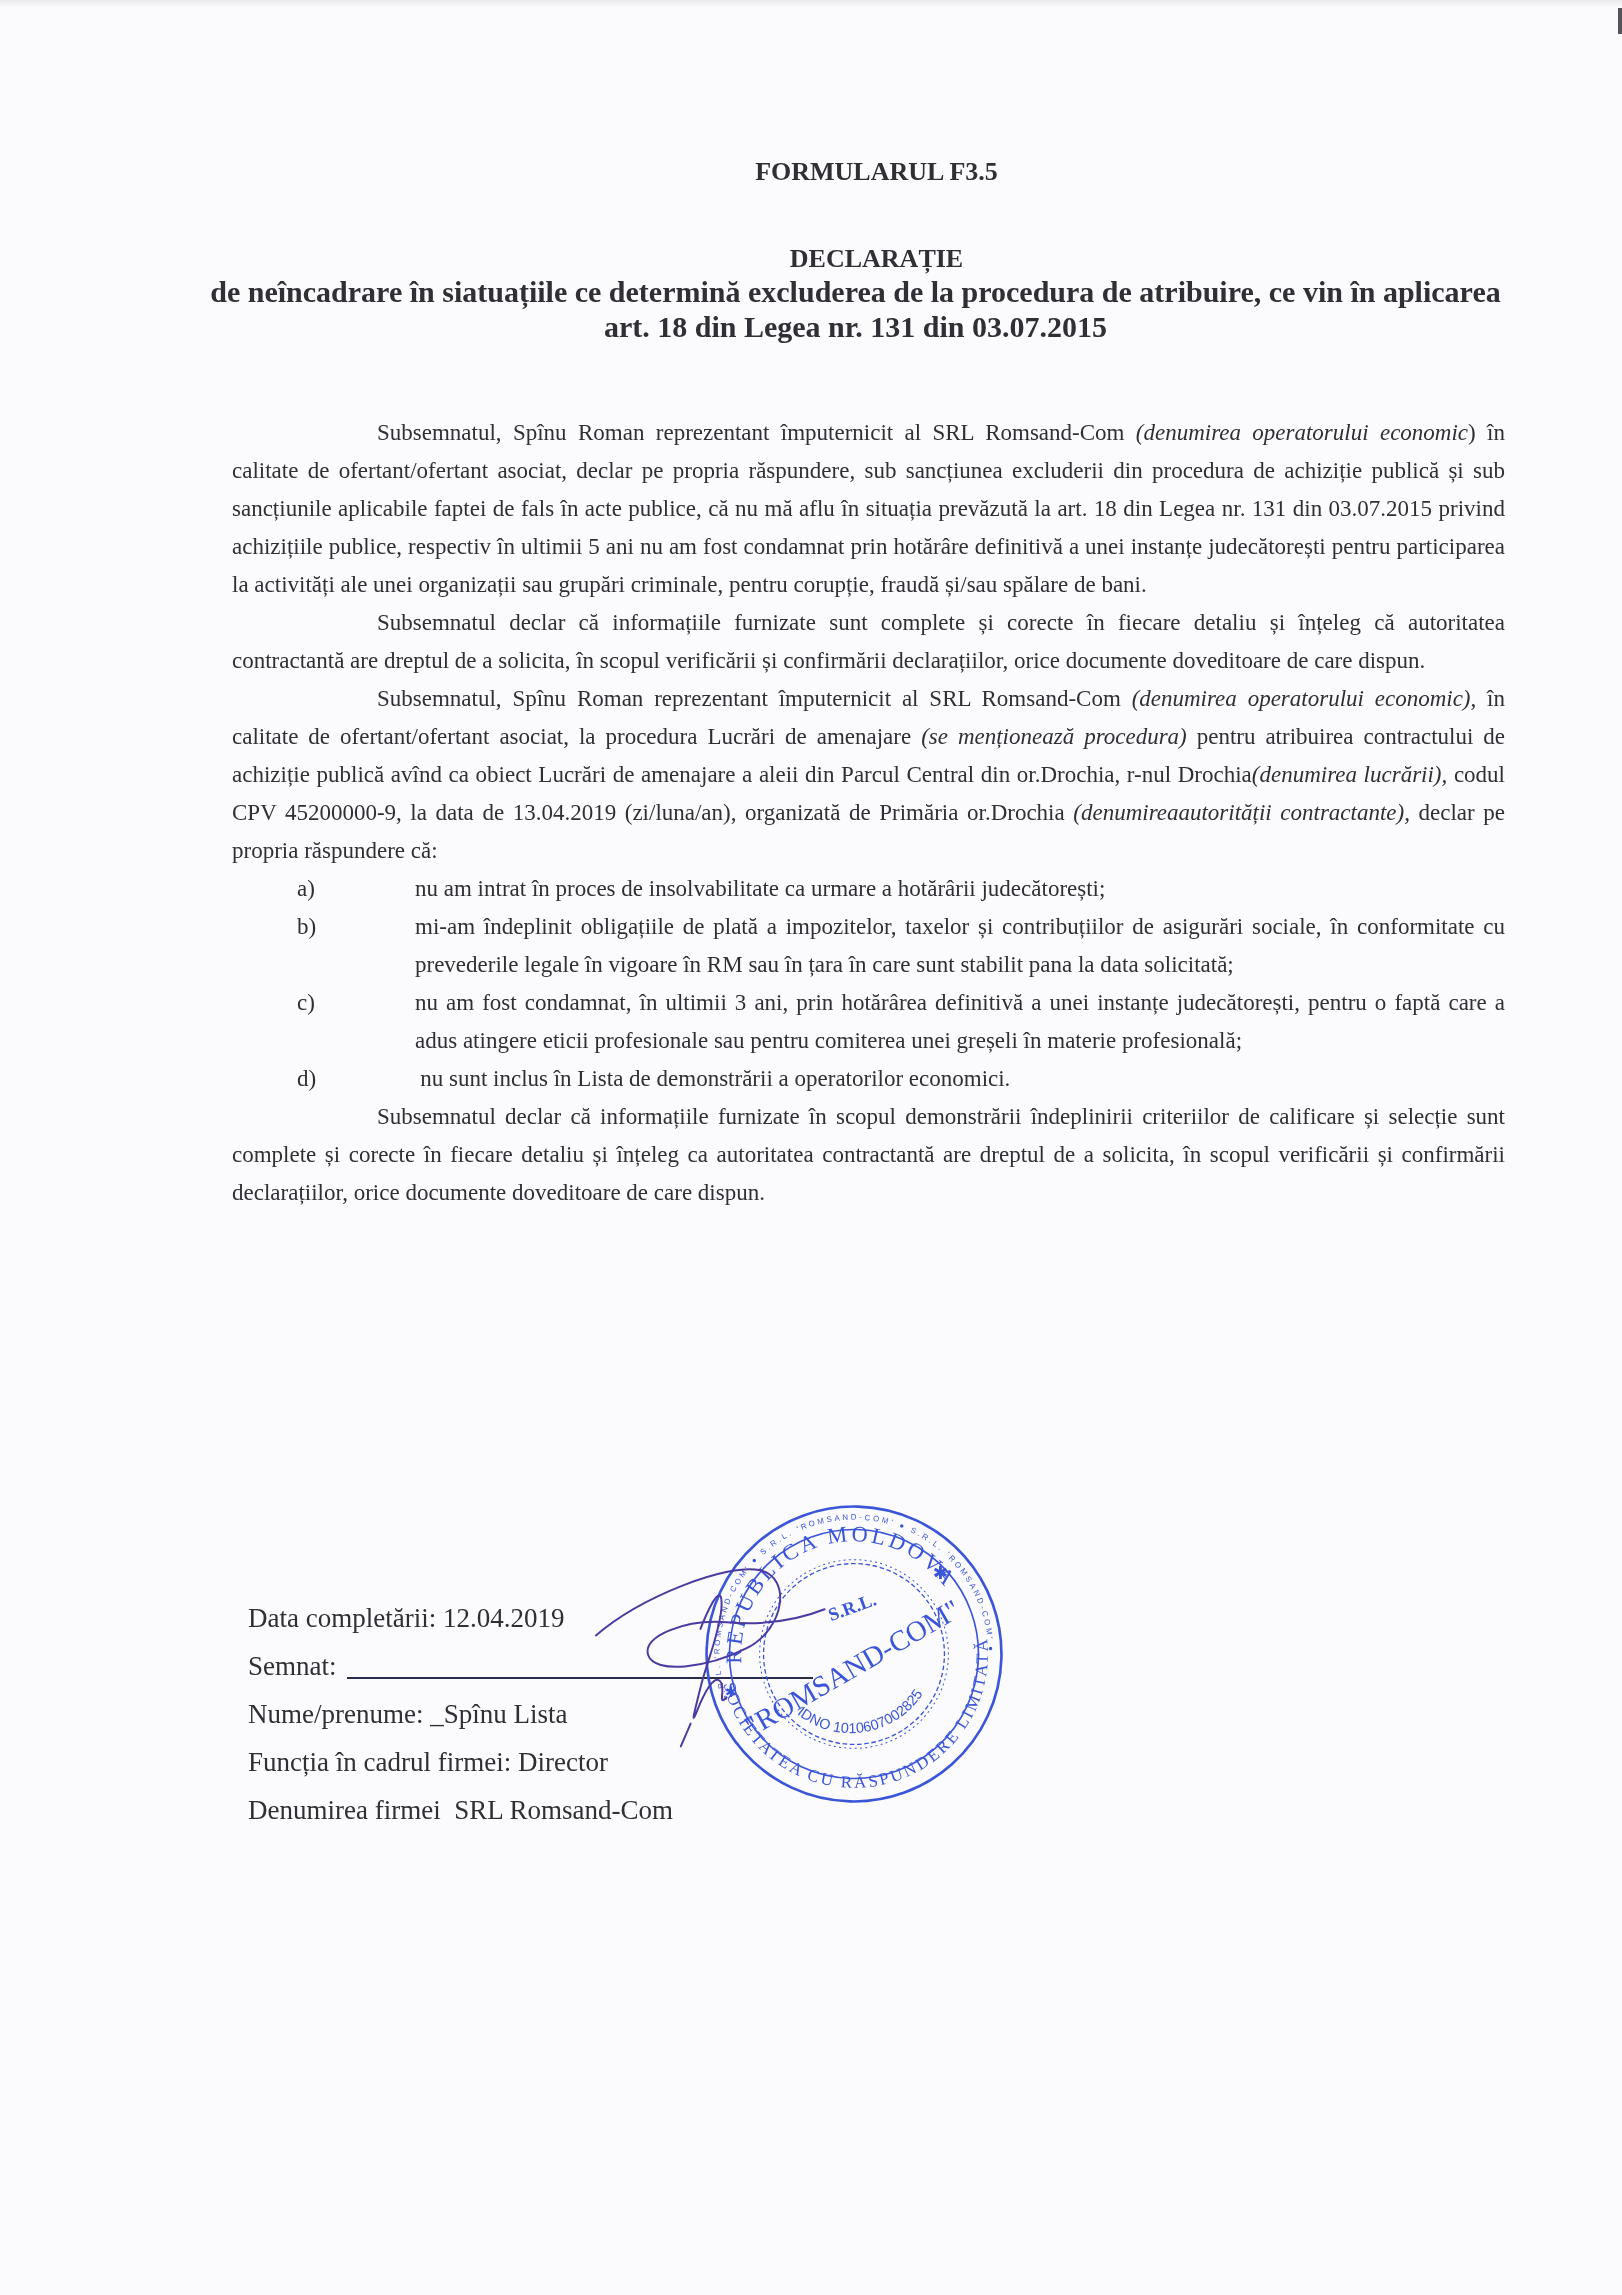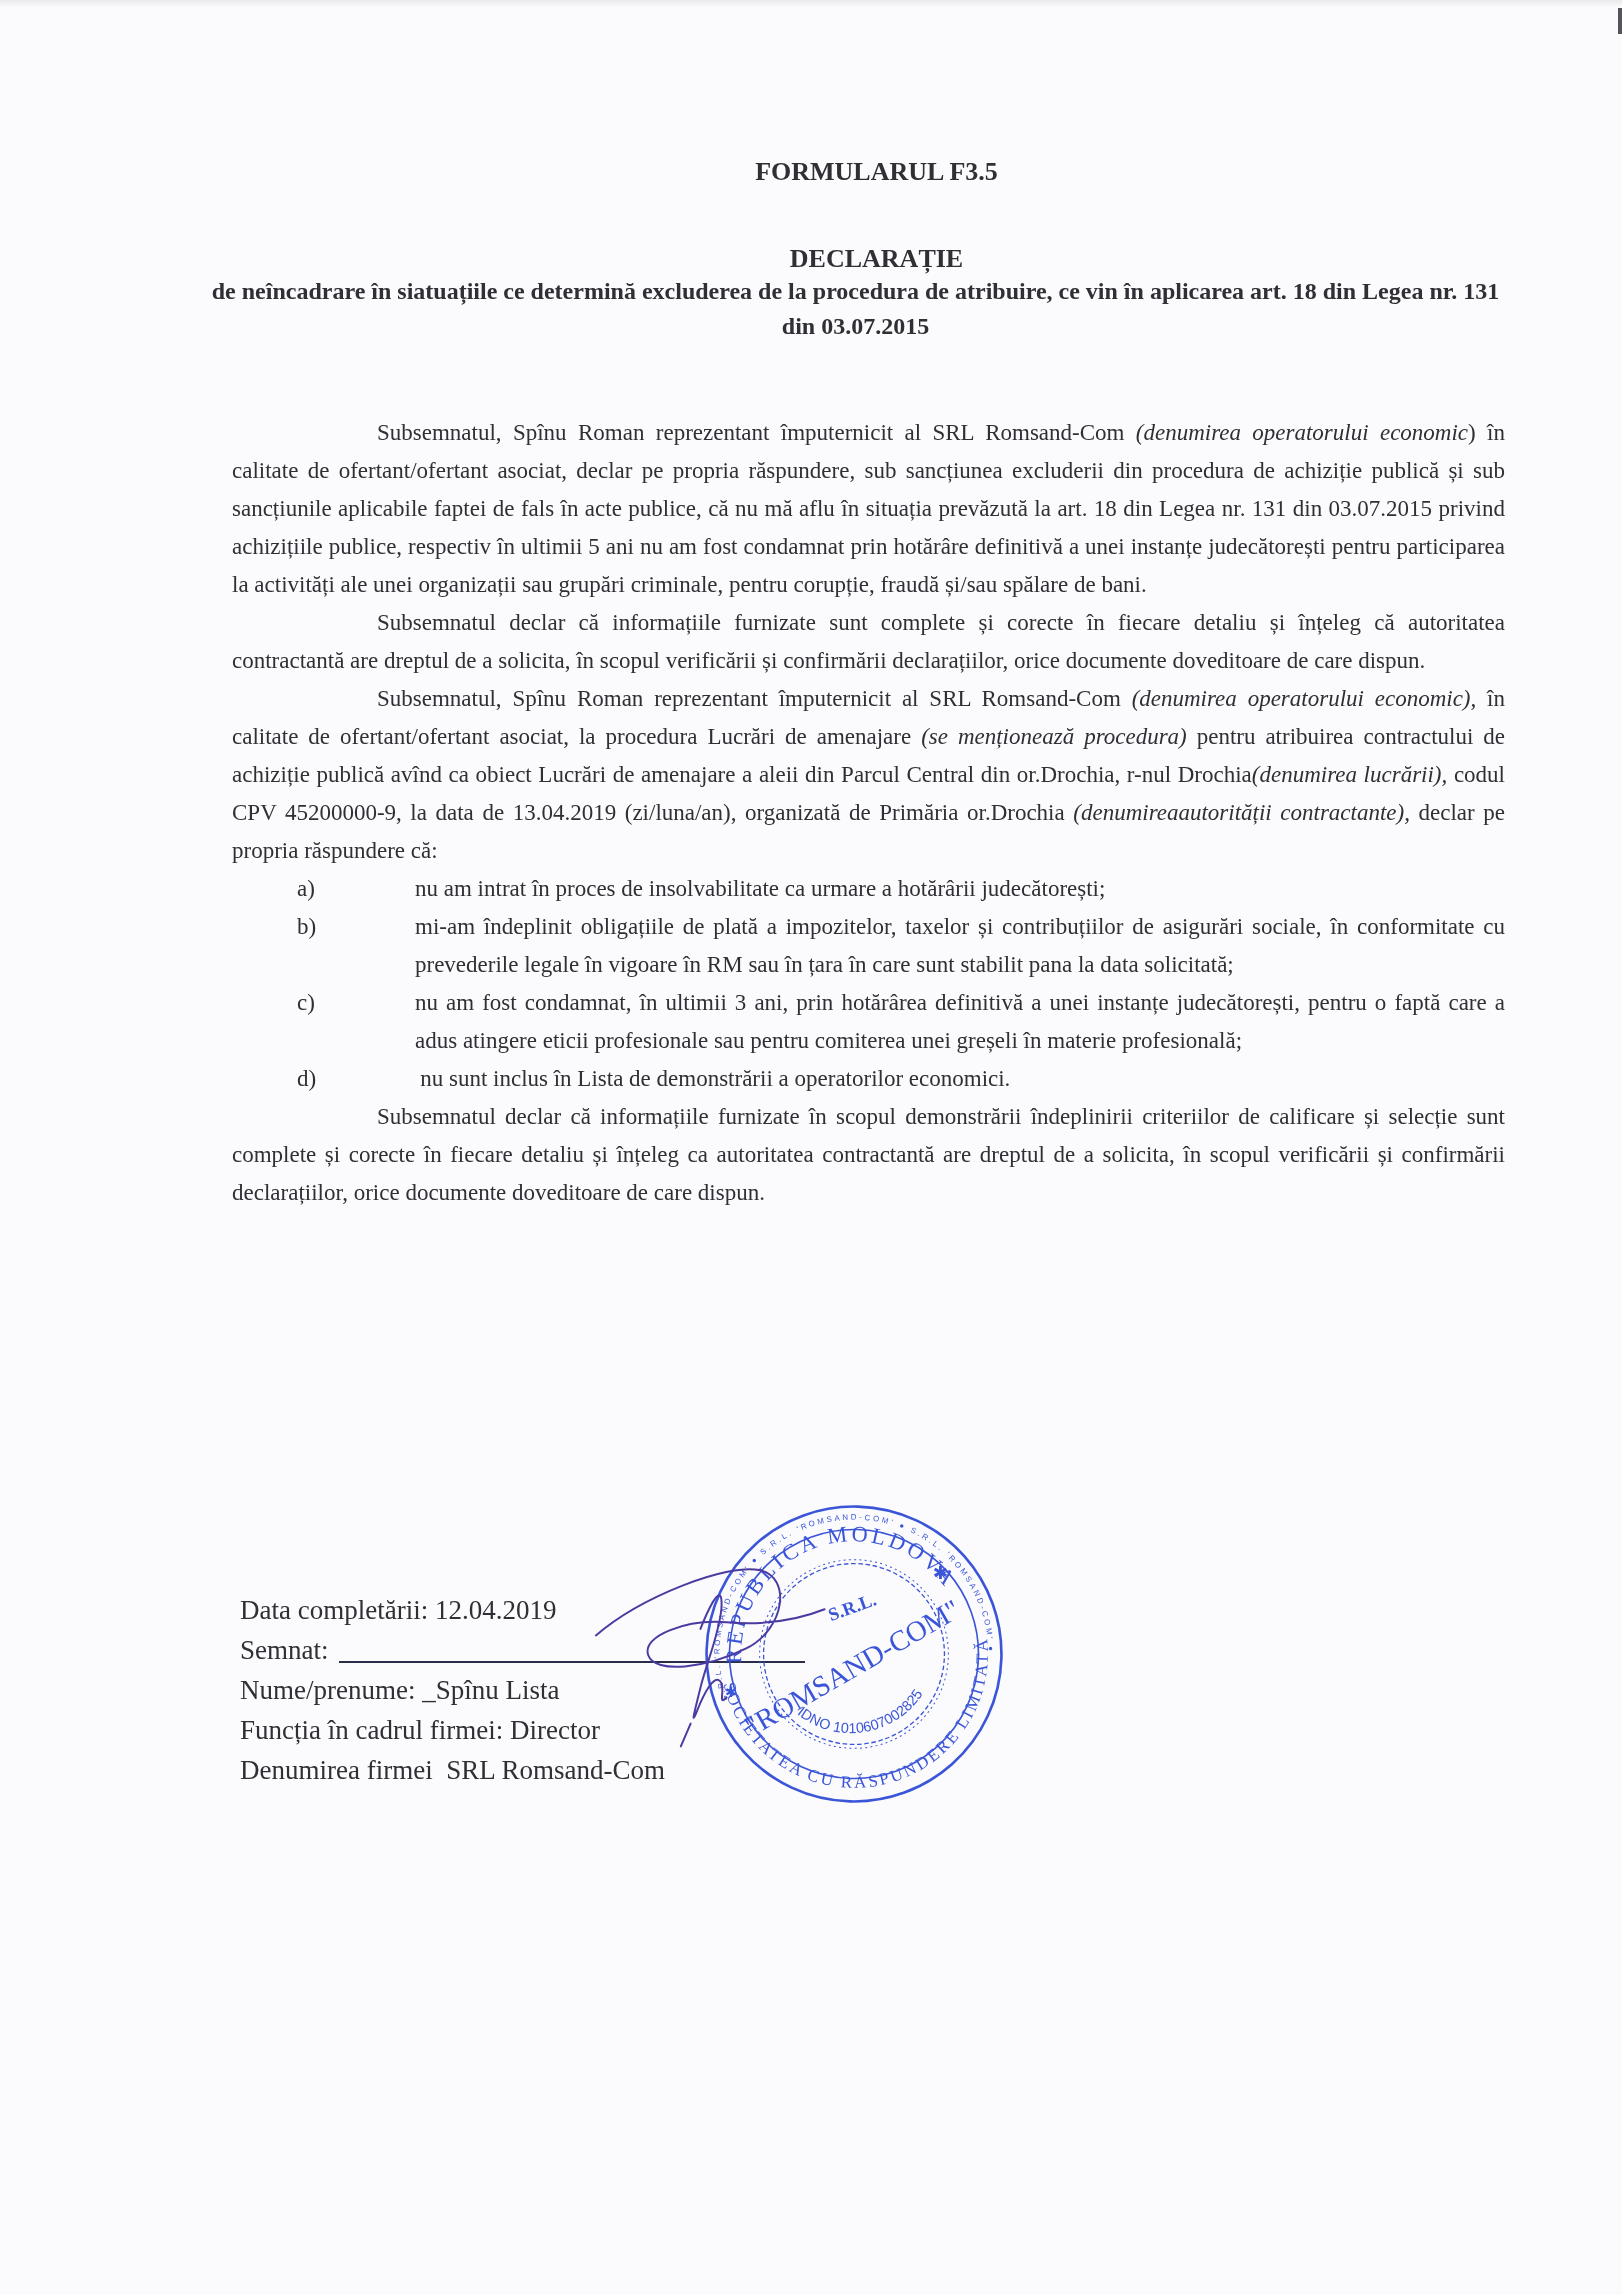--- a/index.html
+++ b/index.html
@@ -20,41 +20,41 @@
     background: #55545a;
   }
   .title {
     position: absolute; left: 0; width: 1623px; text-align: center;
     font-weight: bold; font-size: 26px; line-height: 31px; margin: 0;
   }
   #form-title { top: 156px; left: 65px; }
   #decl-title { top: 243px; left: 65px; }
   #decl-subtitle {
     position: absolute; top: 274px; left: 203px; width: 1305px;
-    text-align: center; font-weight: bold; font-size: 24px; line-height: 35px; margin: 0;
+    text-align: center; font-weight: bold; font-size: 30px; line-height: 35px; margin: 0;
   }
   .body {
     position: absolute; left: 232px; width: 1273px;
     font-size: 23px; line-height: 38px;
     text-align: justify;
   }
   .para { margin: 0; text-indent: 145px; }
   .para i { font-style: italic; }
   #body-block { top: 414px; }
   .list { margin: 0; padding: 0; list-style: none; }
   .list-item { display: flex; margin: 0; }
   .list-label { width: 183px; flex: 0 0 auto; padding-left: 65px; box-sizing: border-box; }
   .list-text { flex: 1; text-align: justify; }
   .list-item.last .list-text { padding-left: 5.2px; }
 
   #sig-block {
     position: absolute; left: 236px; top: 1588px;
     font-size: 27px; line-height: 36px;
   }
-  .sig-line { margin: 4px; white-space: pre; }
+  .sig-line { margin: 12px; white-space: pre; }
   .sign-underline {
     display: inline-block; width: 466px; height: 2px; background: #2a2d48;
     vertical-align: -3.9px; margin-left: 10.5px;
   }
   #stamp {
     position: absolute; left: 700px; top: 1500px; width: 308px; height: 308px;
   }
   #signature {
     position: absolute; left: 576px; top: 1557px; width: 275px; height: 196px;
   }

